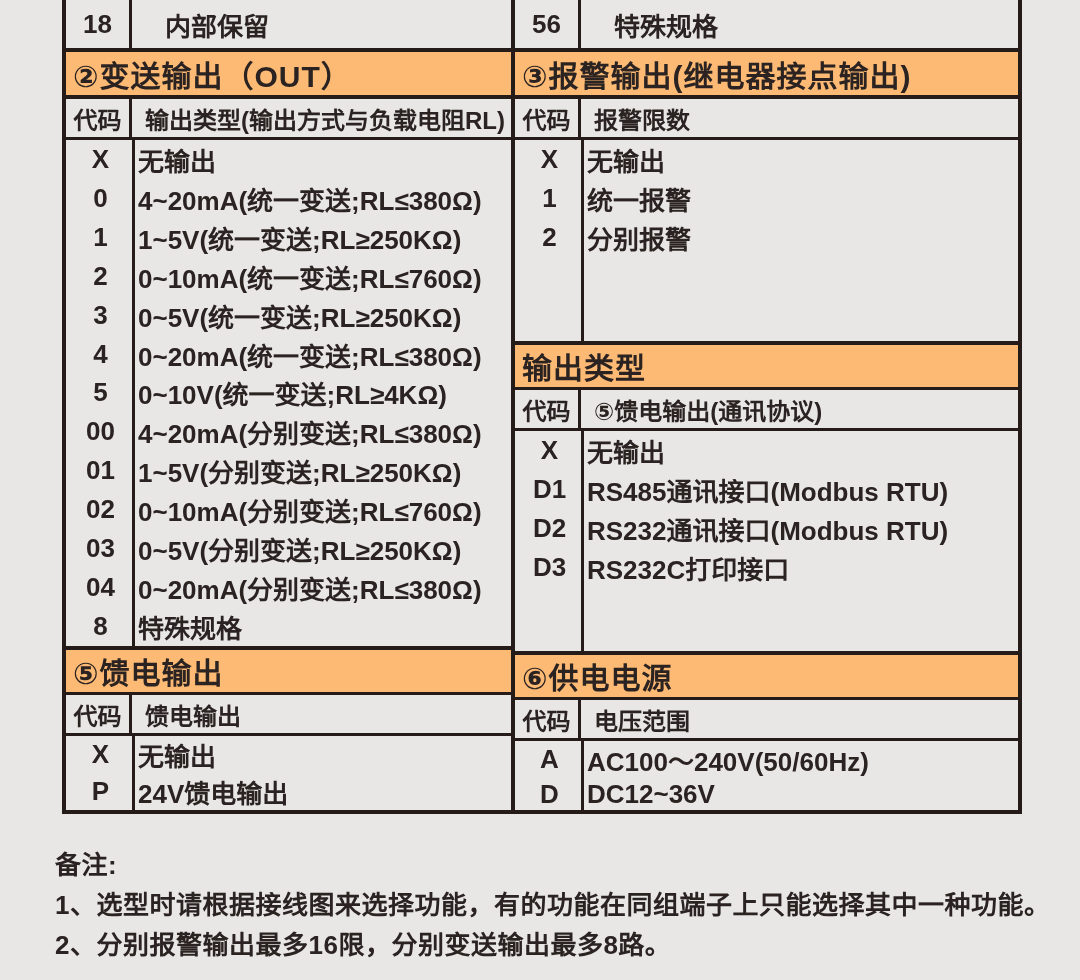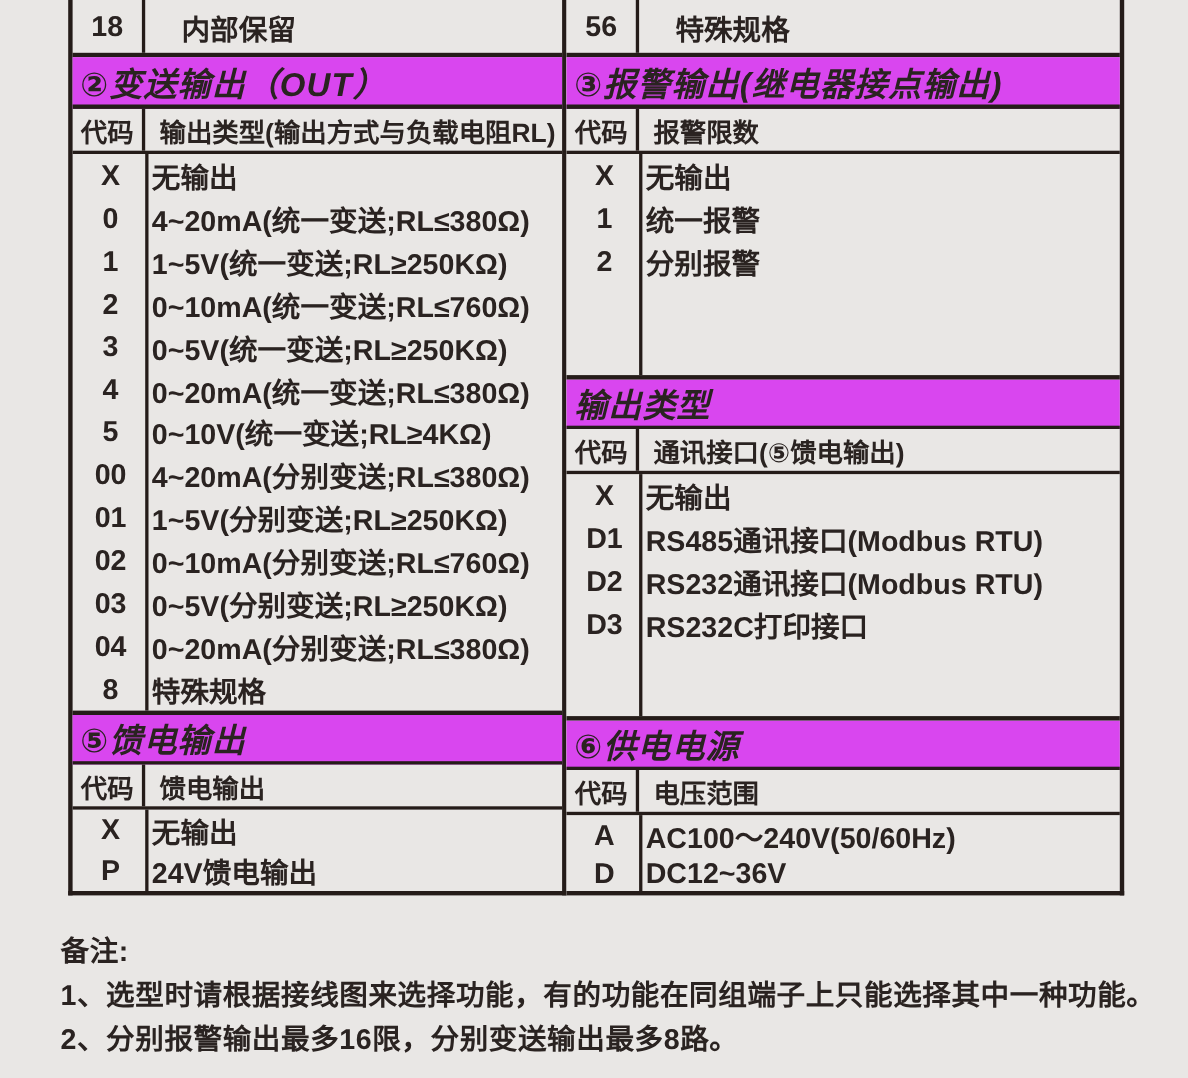--- a/index.html
+++ b/index.html
@@ -32,27 +32,26 @@
   .codehead {
     flex: none; width: 66px;
     border-right: 3px solid #251c19;
     display: flex; align-items: center; justify-content: center;
   }
   .deschead { flex: 1; display: flex; align-items: center; padding-left: 13px; }
 
   
   .band {
     flex: none; height: 47px;
-    background: #d946ef;
+    background: #fdba74;
     border-bottom: 4px solid #251c19;
     display: flex; align-items: center;
     padding-left: 7px;
     font-size: 30px; font-weight: 800; letter-spacing: 1px;
     white-space: nowrap;
-    font-style: italic;
   }
   .band.thin { height: 45px; border-bottom-width: 3px; }
 
   
   .hrow {
     flex: none; height: 41px;
     border-bottom: 3px solid #251c19;
     display: flex; font-size: 24px; font-weight: 600;
     white-space: nowrap;
   }
@@ -202,21 +201,21 @@
         <div class="codecell">2</div>
         <div class="desccell">分别报警</div>
       </div>
     <div class="filler"></div>
   </div>
 
   <div class="band thin">输出类型</div>
 
   <div class="hrow">
     <div class="codehead">代码</div>
-    <div class="deschead">通讯接口(⑤馈电输出)</div>
+    <div class="deschead">⑤馈电输出(通讯协议)</div>
   </div>
 
   <div class="dblock sep" style="height:224px">
     <div class="vline"></div>
     <div class="drow h39">
         <div class="codecell">X</div>
         <div class="desccell">无输出</div>
       </div>
     <div class="drow h39">
         <div class="codecell">D1</div>

